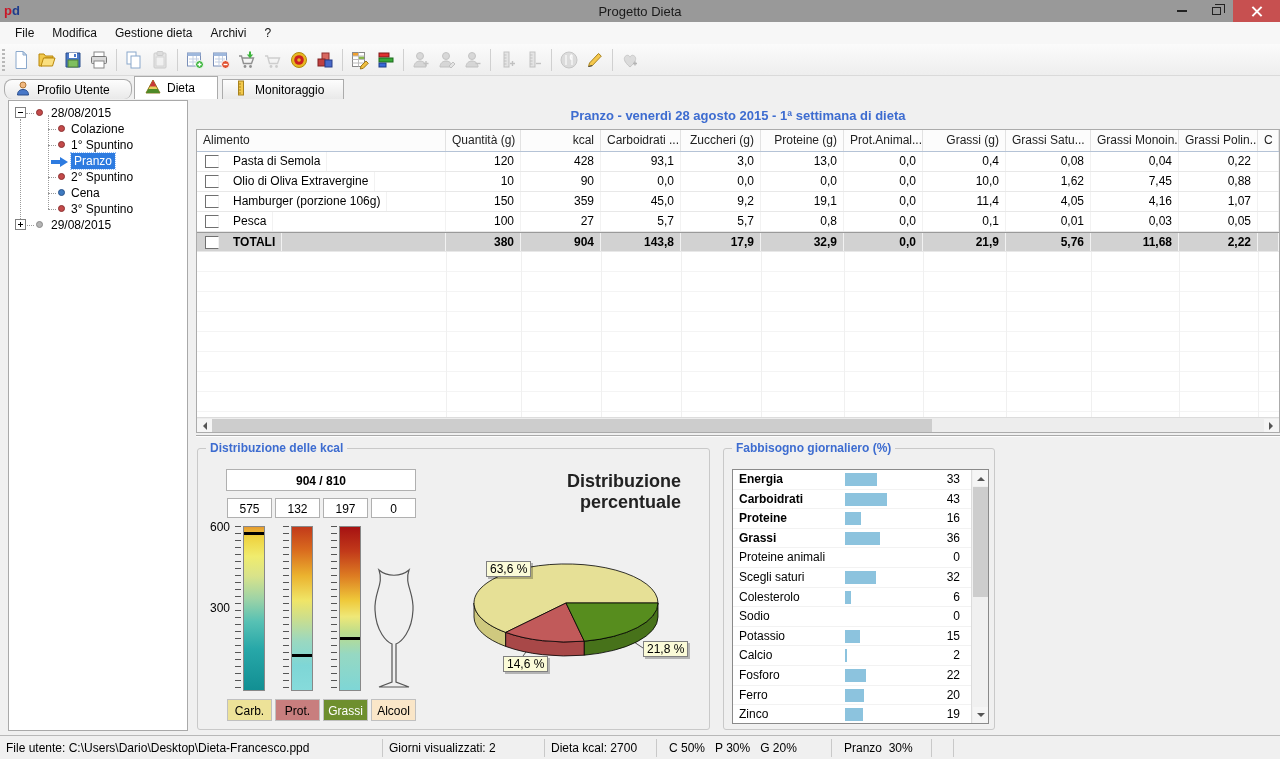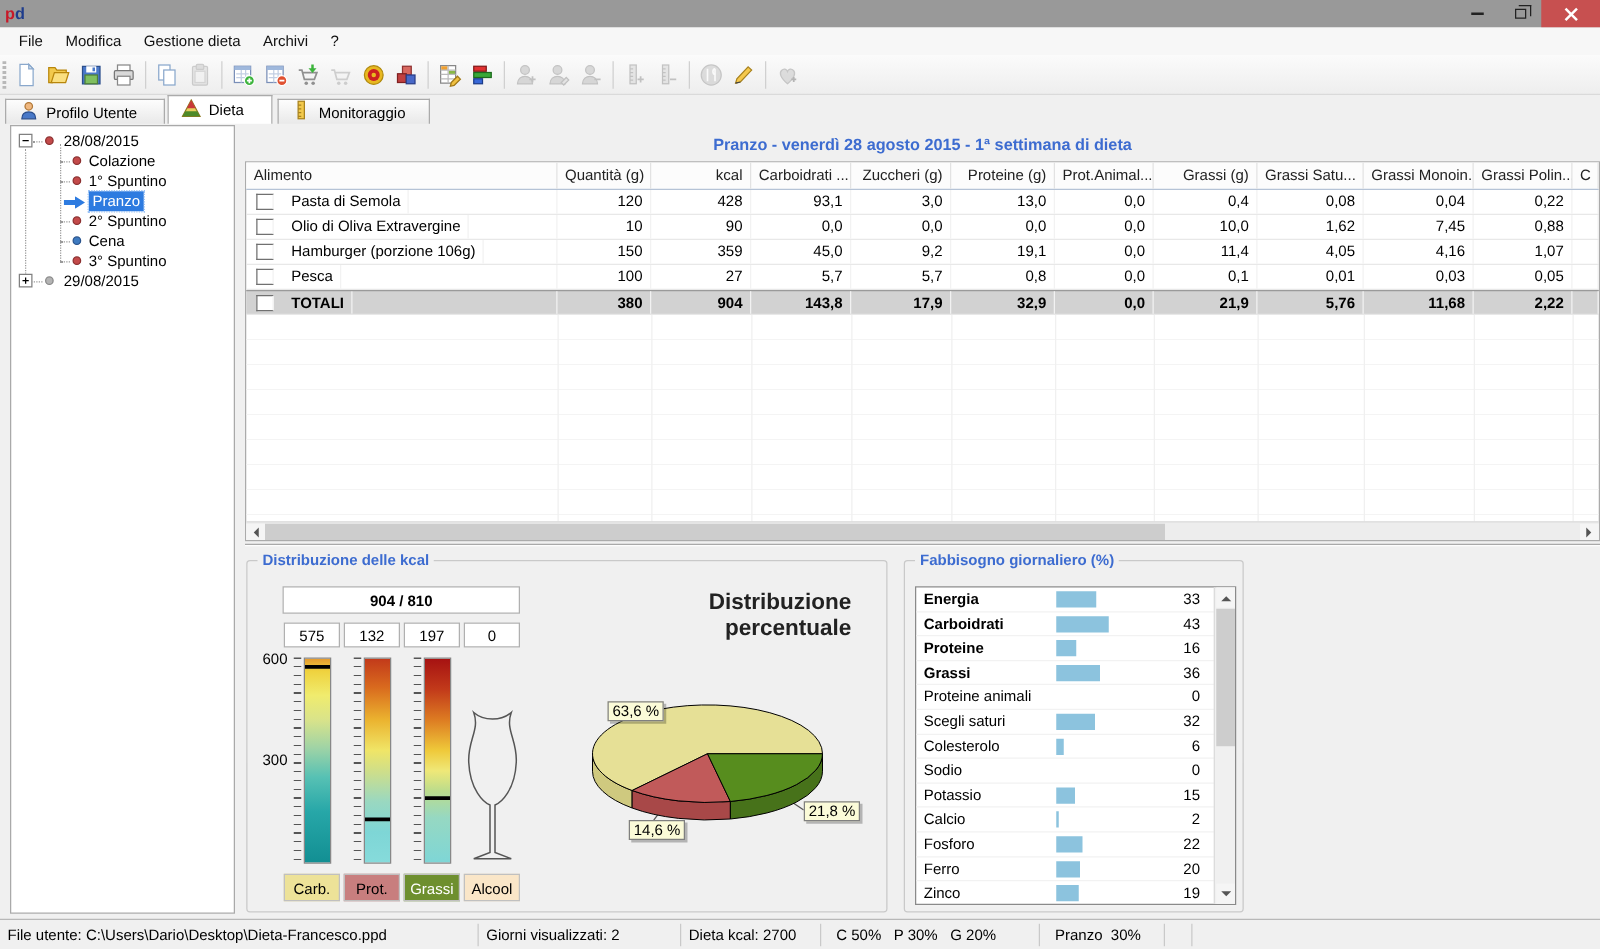--- a/index.html
+++ b/index.html
@@ -33,21 +33,21 @@
   .tsep { width:1px; height:22px; background:#D0D0D0; margin:0 4px; }
   .dis { opacity:.55; filter:grayscale(1); }
   .combo { width:222px; height:22px; background:#fff; border:1px solid #ABABAB; display:flex; align-items:center; margin:0 4px; position:relative; }
   .combo-text { padding-left:5px; color:#000; flex:1; }
   .combo-arrow { width:17px; height:20px; display:flex; align-items:center; justify-content:center; }
   .combo-arrow::before { content:""; border:4px solid transparent; border-top-color:#444; margin-top:4px; }
   
   .tabbar { position:absolute; left:0; top:76px; width:1280px; height:23px; }
   .tab { position:absolute; bottom:0; height:20px; background:linear-gradient(#FDFDFD,#E9E9E9); border:1px solid #ABABAB; border-bottom:none; display:flex; align-items:center; gap:6px; padding:0 10px; }
   .tab.active { height:23px; background:#fff; z-index:2; }
-  .tab1 { left:4px; width:128px; } .tab2 { left:134px; width:84px; } .tab3 { left:222px; width:122px; }
+  .tab1 { left:4px; width:128px;border-radius:8px; } .tab2 { left:134px; width:84px; } .tab3 { left:222px; width:122px; }
   
   .tree { position:absolute; left:8px; top:100px; width:180px; height:631px; background:#fff; border:1px solid #A9A9A9; }
   .tnode { position:absolute; height:16px; display:flex; align-items:center; }
   .expander { position:absolute; width:11px; height:11px; border:1px solid #808080; background:#fff; }
   .expander::before { content:""; position:absolute; left:2px; top:4px; width:5px; height:1px; background:#000; }
   .expander.plus::after { content:""; position:absolute; left:4px; top:2px; width:1px; height:5px; background:#000; }
   .bullet { position:absolute; width:7px; height:7px; border-radius:50%; }
   .b-red  { background:#C34A4A; border:1px solid #8B3030; }
   .b-blue { background:#3E7AC0; border:1px solid #2A548C; }
   .b-gray { background:#B4B4B4; border:1px solid #8A8A8A; }
@@ -120,20 +120,21 @@
   
   .statusbar { position:absolute; left:0; top:735px; width:1280px; height:24px; background:#F0F0F0; border-top:1px solid #B8B8B8; display:flex; align-items:center; }
   .sb { height:18px; line-height:18px; padding-left:6px; border-right:1px solid #C9C9C9; white-space:pre; overflow:hidden; }
   .sb0{width:383px;} .sb1{width:162px;} .sb2{width:112px;} .sb3{width:175px; padding-left:12px;} .sb4{width:100px; padding-left:12px;} .sb5{width:22px;} .sb6{flex:1; border-right:none;}
 </style>
 </head>
 <body>
 
 <div class="titlebar">
   <div class="app-icon"><span class="p">p</span><span class="d">d</span></div>
+  <div class="win-title">Progetto Dieta</div>
   <div class="win-btns">
     <div class="wbtn">
         <div class="glyph-min"></div>
       </div>
     <div class="wbtn">
         <div class="glyph-rest"></div>
       </div>
     <div class="wbtn close">
         <div class="glyph-x"></div>
       </div>

